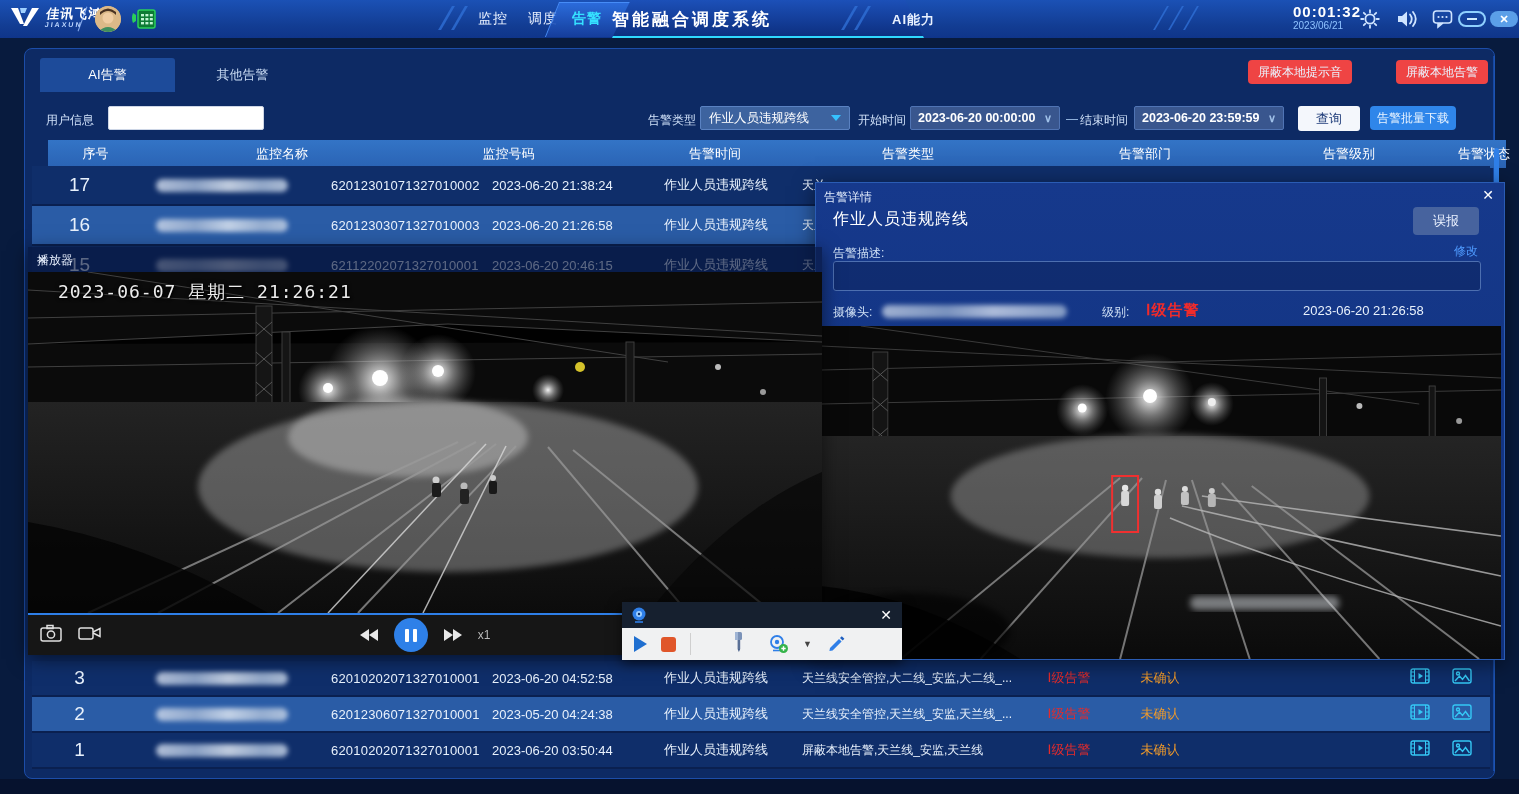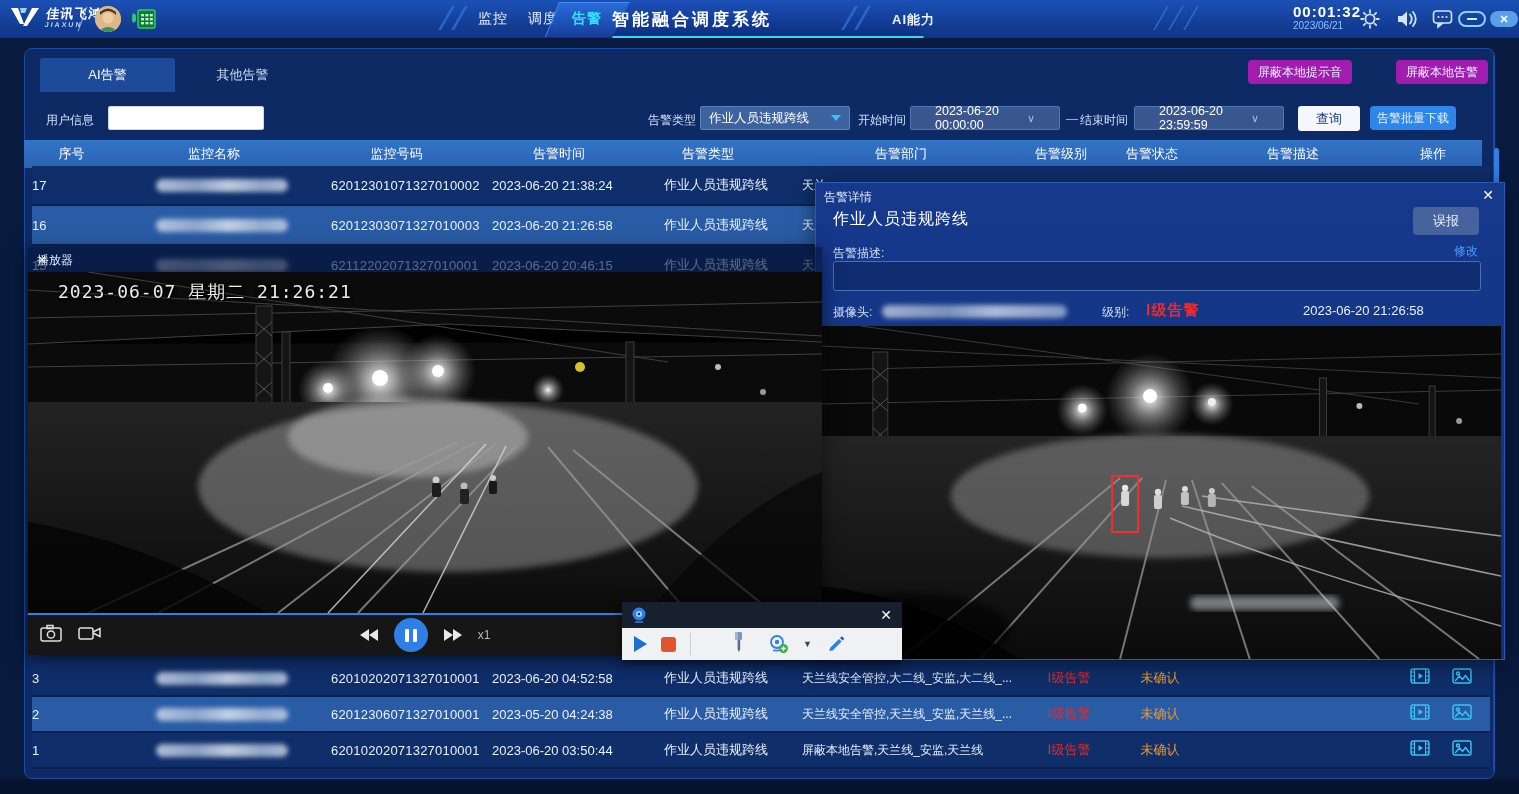--- a/index.html
+++ b/index.html
@@ -39,52 +39,52 @@
   .pill-min:after{content:"";position:absolute;left:7px;top:5px;width:10px;height:2px;background:#cfeaff;}
   .pill-close{background:#5b9fe8;color:#fff;font-size:11px;text-align:center;line-height:16px;font-weight:bold;}
 
   
   .panel{position:absolute;left:24px;top:48px;width:1471px;height:731px;background:#0d2a64;
          border:1px solid #1c4da8;border-radius:8px;box-sizing:border-box;}
   .panel-edge{position:absolute;left:1493px;top:56px;width:2px;height:715px;background:#1d55b8;opacity:.7;}
   .tab{position:absolute;top:58px;width:135px;height:34px;text-align:center;line-height:34px;
        font-size:13px;color:#c8daf2;cursor:pointer;}
   .tab-active{background:#1d4b9a;color:#fff;border-radius:3px 3px 0 0;}
-  .hbtn{position:absolute;top:60px;height:24px;border-radius:4px;background:#a21caf;color:#eaf4ff;
+  .hbtn{position:absolute;top:60px;height:24px;border-radius:4px;background:#ef4444;color:#eaf4ff;
         font-size:12px;text-align:center;line-height:24px;cursor:pointer;padding:0 10px;box-sizing:border-box;}
 
   
   .flabel{position:absolute;top:112px;font-size:12px;color:#cfe0f8;}
   .finput{position:absolute;top:106px;height:24px;box-sizing:border-box;font-size:13px;}
   .user-input{left:108px;width:156px;background:#fff;border:1px solid #cdd6e6;border-radius:2px;}
   .fselect{background:#3d639f;color:#fff;border:1px solid #5a82c2;border-radius:2px;
            display:flex;align-items:center;justify-content:space-between;padding:0 8px;cursor:pointer;}
   .fdate{background:#39568e;color:#fff;border:1px solid #5074b4;border-radius:2px;
-         display:flex;align-items:center;justify-content:space-between;padding:0 24px;cursor:pointer;font-size:12.5px;}
+         display:flex;align-items:center;justify-content:space-between;padding:0 7px;cursor:pointer;font-size:12.5px;font-weight:bold;}
   .caret-dn{width:0;height:0;border-left:5px solid transparent;border-right:5px solid transparent;
             border-top:6px solid #35c2ff;}
   .caret-v{color:#9fc0e8;font-size:11px;}
   .dash{position:absolute;top:112px;left:1066px;color:#9fc0e8;font-size:12px;}
   .btn-query{position:absolute;left:1298px;top:106px;width:62px;height:25px;background:#f4f7fc;
              color:#23407c;font-size:13px;text-align:center;line-height:25px;border-radius:3px;cursor:pointer;}
   .btn-dl{position:absolute;left:1370px;top:106px;width:86px;height:24px;background:#2f86ea;color:#eaf4ff;
           font-size:12px;text-align:center;line-height:24px;border-radius:4px;cursor:pointer;}
 
   
   .tgrid{display:grid;grid-template-columns:95px 190px 175px 150px 148px 238px 82px 100px 182px 98px;align-items:center;width:1458px;}
-  .thead{position:absolute;left:24px;top:140px;height:28px;
-         background:linear-gradient(180deg,#3374c6,#2a63b4);color:#fff;font-size:13px;}
+  .thead{position:absolute;left:48px;top:140px;height:28px;
+         background:linear-gradient(180deg,#3374c6,#2a63b4);color:#fff;font-size:13px;gap:44px;}
   .thead .th{text-align:center;}
   .rows-top{position:absolute;left:32px;top:166px;}
   .rows-bottom{position:absolute;left:32px;top:661px;}
   .trow{background:#0f2e6a;border-bottom:2px solid #0a2050;color:#e8f1fc;cursor:pointer;}
   .trow.sel{background:#2a5ca6;}
   .rows-top .trow{height:38px;}
   .rows-bottom .trow{height:34px;}
-  .c-seq{font-size:13px;}
+  .c-seq{text-align:center;font-size:19px;}
   .c-name{display:flex;justify-content:center;}
   .c-code{font-size:13px;padding-left:14px;letter-spacing:.2px;}
   .c-time{font-size:13px;}
   .c-type{text-align:center;font-size:13px;}
   .c-dept{font-size:12px;padding-left:12px;white-space:nowrap;overflow:hidden;}
   .c-level{text-align:center;font-size:13px;color:#e52b2b;}
   .c-status{text-align:center;font-size:13px;color:#f09a2a;}
   .c-desc{font-size:12px;}
   .c-op{display:flex;justify-content:center;gap:22px;}
   .blur-chip{width:132px;height:13px;border-radius:7px;filter:blur(2.5px);opacity:.85;

